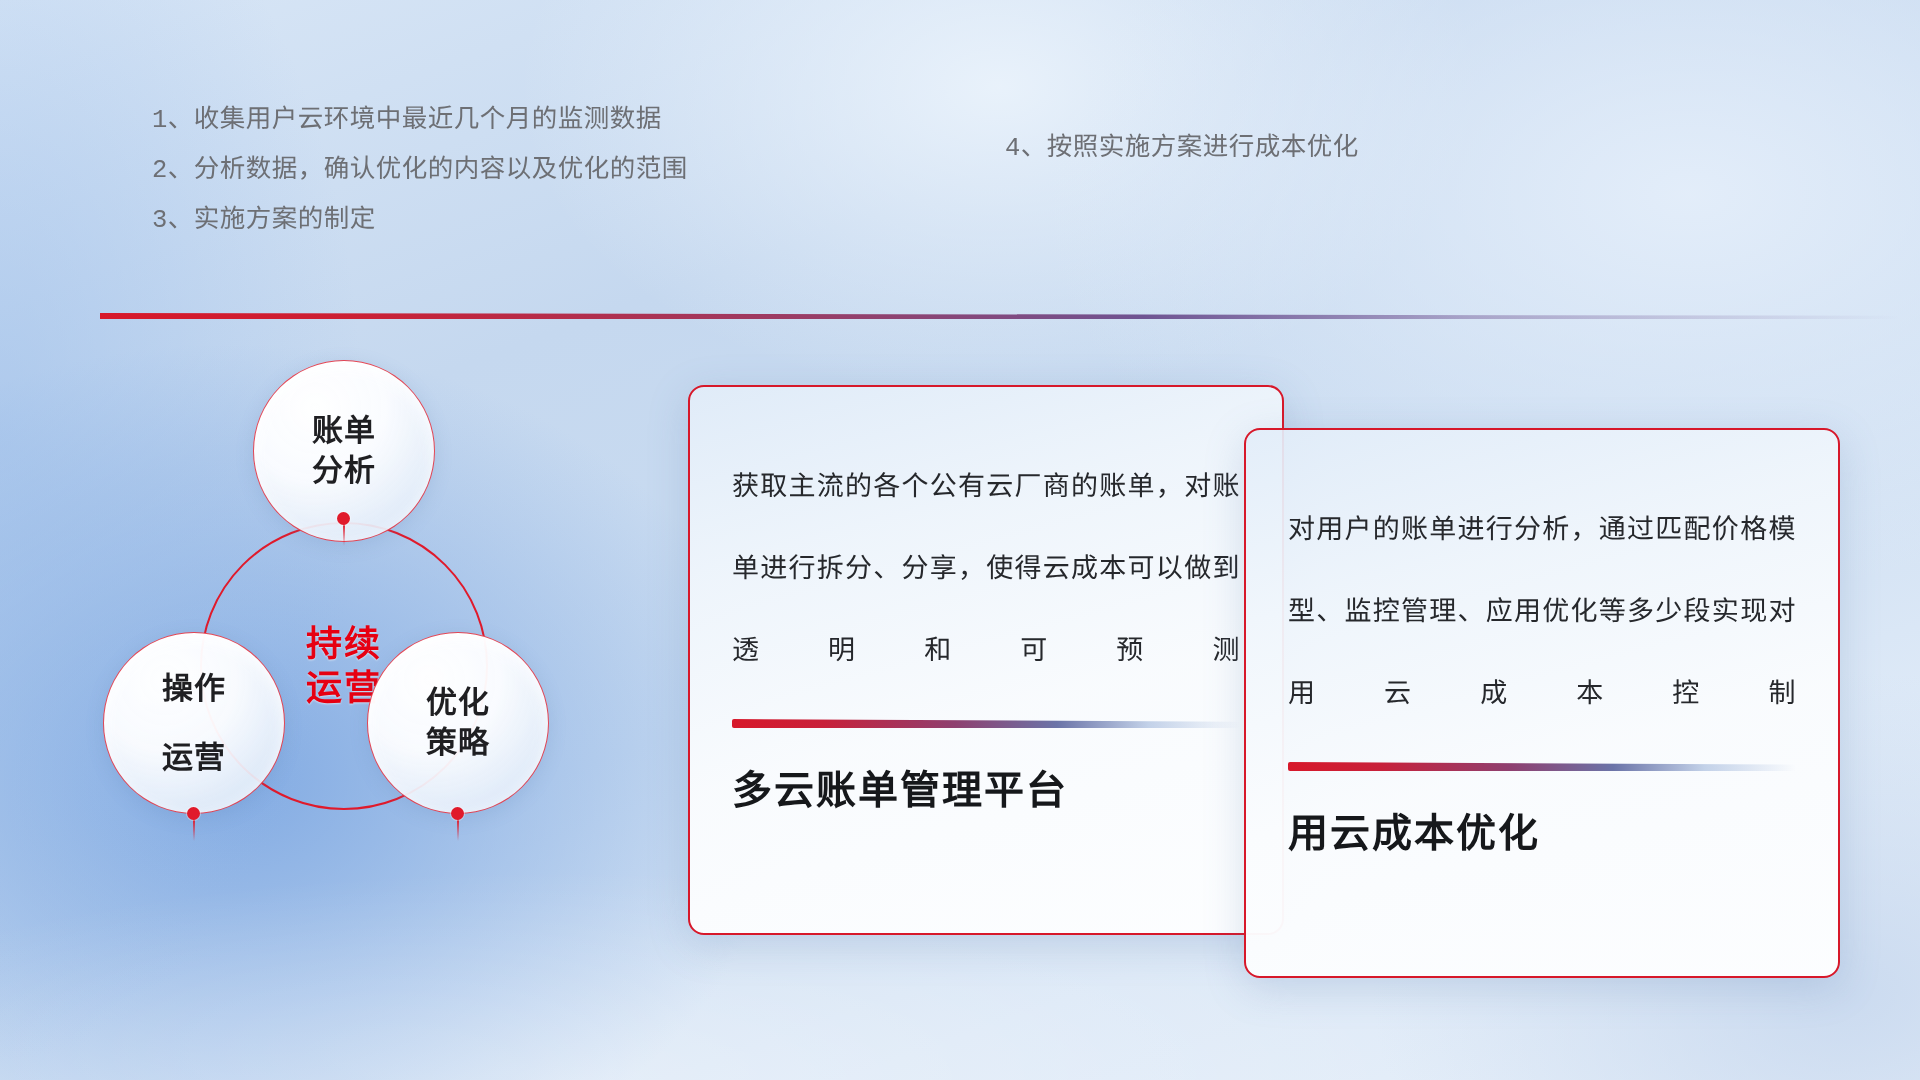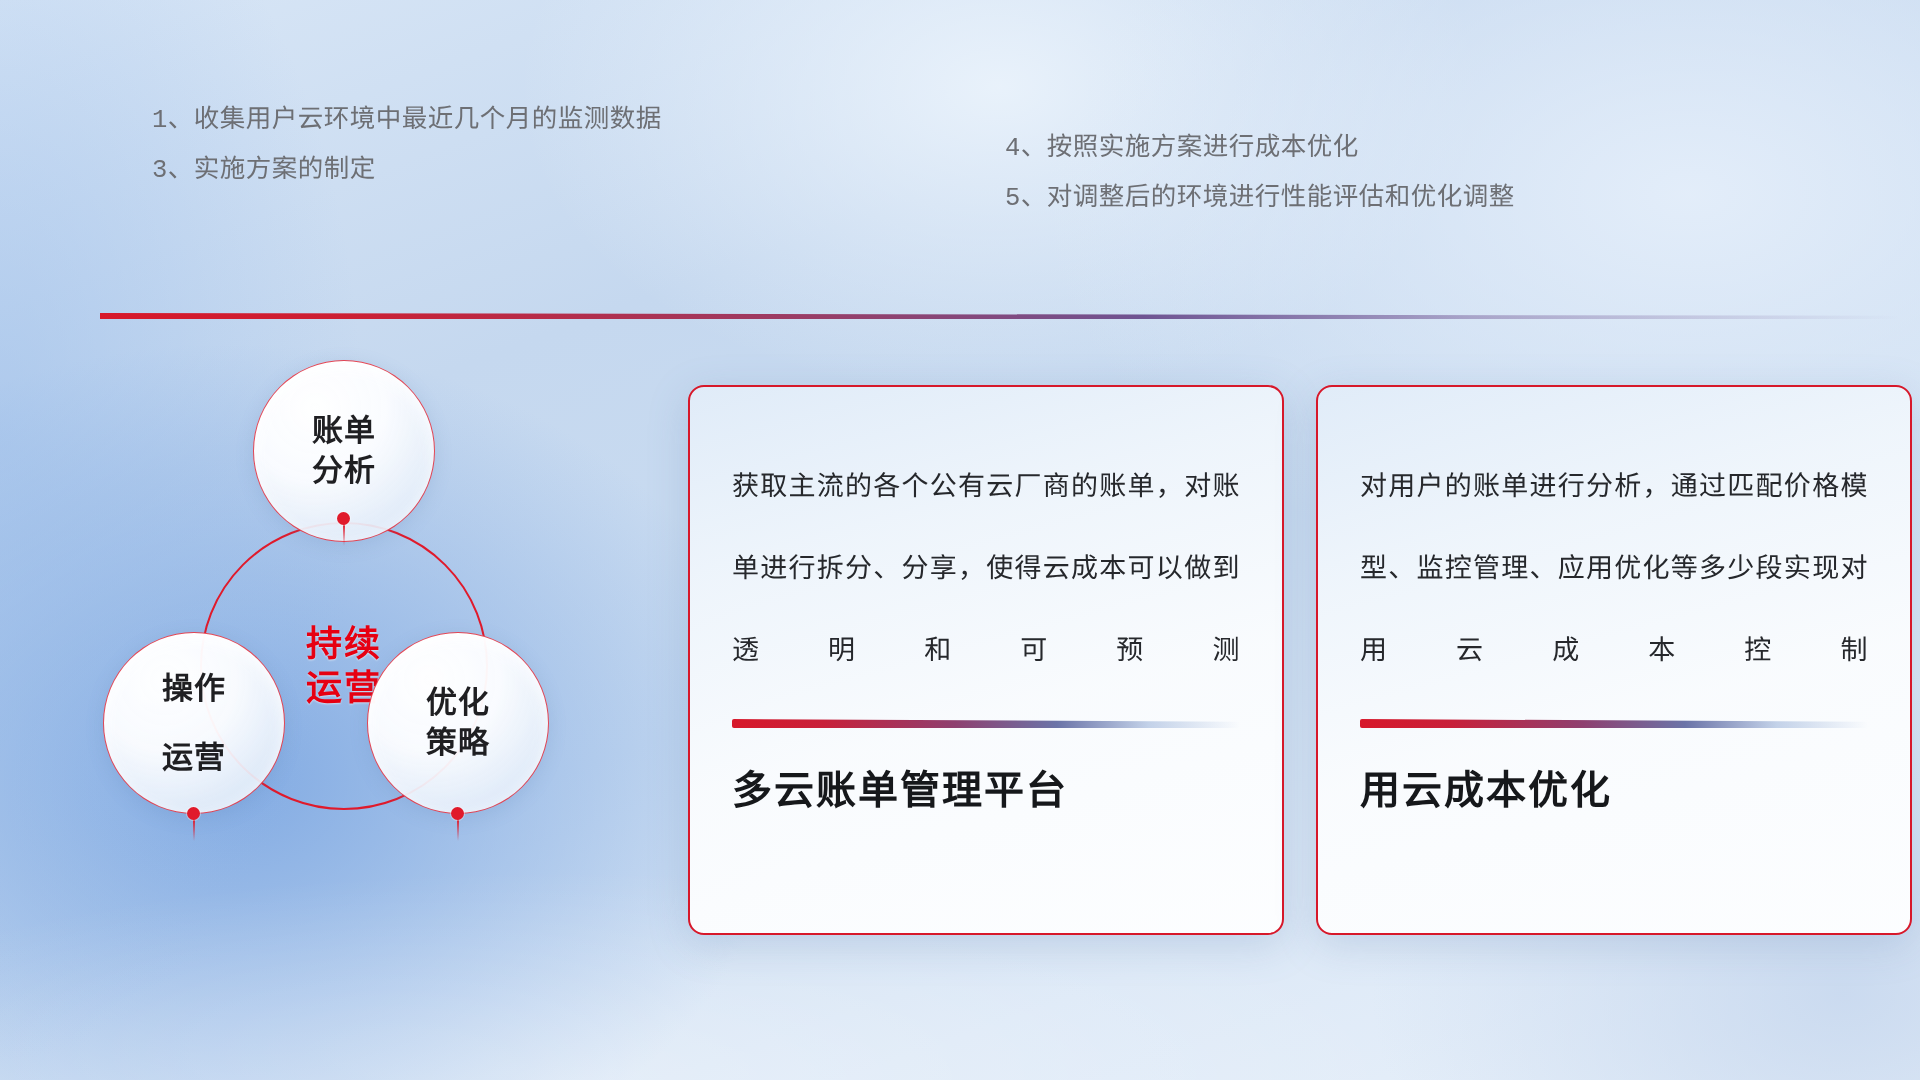--- a/index.html
+++ b/index.html
@@ -166,21 +166,21 @@
         rgba(226,237,249,0.92) 0%,
         rgba(240,246,252,0.95) 28%,
         rgba(250,252,254,0.97) 58%,
         rgba(253,254,255,0.98) 100%);
     box-shadow: 0 10px 40px rgba(86,124,174,0.22);
     padding: 58px 42px 0 42px;
     display: flex;
     flex-direction: column;
   }
   .card.card-1 { left: 688px; }
-  .card.card-2 { left: 1316px; }
+  .card.card-2 { left: 1244px; margin-top: 43px; }
 
   .card-body {
     color: #26282c;
     font-size: 27px;
     line-height: 82px;
     letter-spacing: 0.6px;
     flex: 0 0 auto;
     text-align: justify;
     text-align-last: justify;
   }
@@ -204,25 +204,25 @@
 </style>
 </head>
 <body>
 
 <div class="bg"></div>
 <div class="bg-sheen"></div>
 
 <div class="steps">
   <div class="steps-col left">
     <span class="step-line">1、收集用户云环境中最近几个月的监测数据</span>
+    <span class="step-line">2、分析数据，确认优化的内容以及优化的范围</span>
     <span class="step-line">3、实施方案的制定</span>
   </div>
   <div class="steps-col right">
     <span class="step-line">4、按照实施方案进行成本优化</span>
-    <span class="step-line">5、对调整后的环境进行性能评估和优化调整</span>
   </div>
 </div>
 
 <div class="top-rule"></div>
 
 <div class="venn">
   <div class="venn-big"></div>
 
   <div class="venn-center">
     <span class="bubble-line">持续</span>

